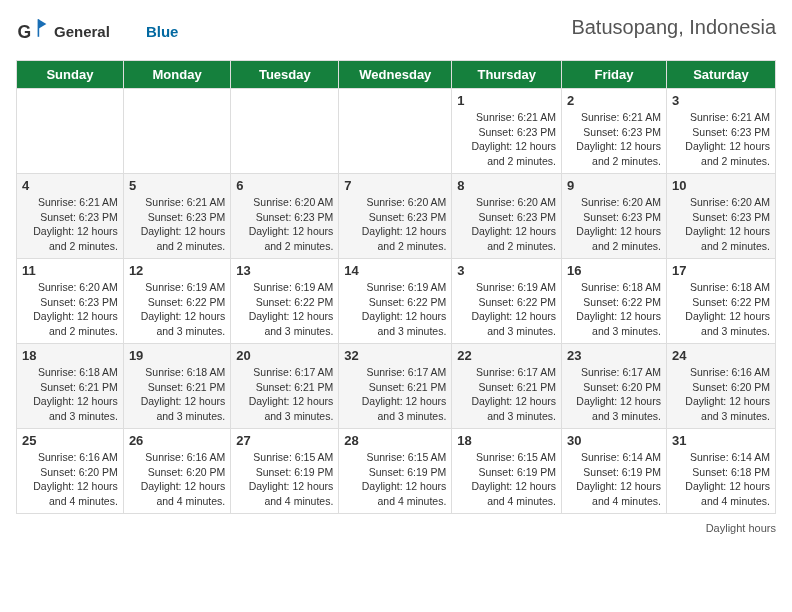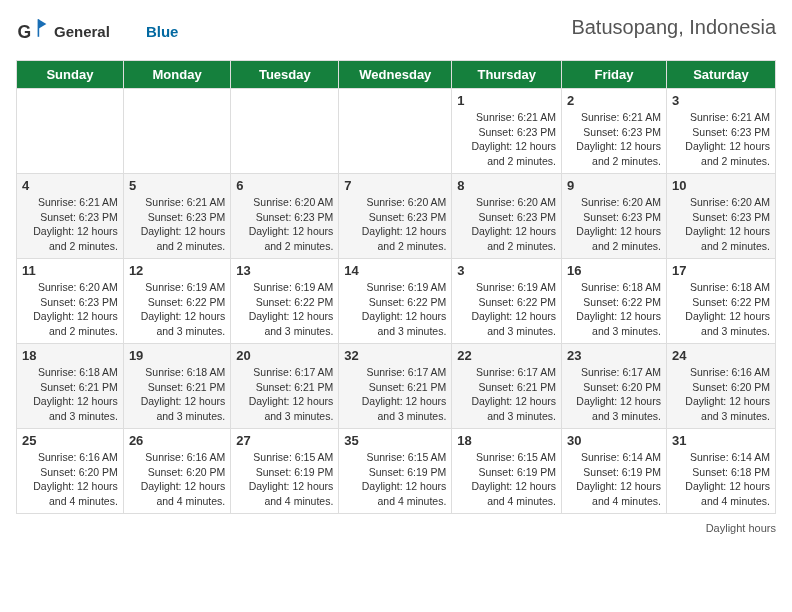--- a/index.html
+++ b/index.html
@@ -240,21 +240,21 @@
         </td>
         <td>
           <span class="day-number">26</span>
           <div class="day-info">Sunrise: 6:16 AM<br>Sunset: 6:20 PM<br>Daylight: 12 hours<br>and 4 minutes.</div>
         </td>
         <td>
           <span class="day-number">27</span>
           <div class="day-info">Sunrise: 6:15 AM<br>Sunset: 6:19 PM<br>Daylight: 12 hours<br>and 4 minutes.</div>
         </td>
         <td>
-          <span class="day-number">35</span>
+          <span class="day-number">28</span>
           <div class="day-info">Sunrise: 6:15 AM<br>Sunset: 6:19 PM<br>Daylight: 12 hours<br>and 4 minutes.</div>
         </td>
         <td>
           <span class="day-number">18</span>
           <div class="day-info">Sunrise: 6:15 AM<br>Sunset: 6:19 PM<br>Daylight: 12 hours<br>and 4 minutes.</div>
         </td>
         <td>
           <span class="day-number">30</span>
           <div class="day-info">Sunrise: 6:14 AM<br>Sunset: 6:19 PM<br>Daylight: 12 hours<br>and 4 minutes.</div>
         </td>

